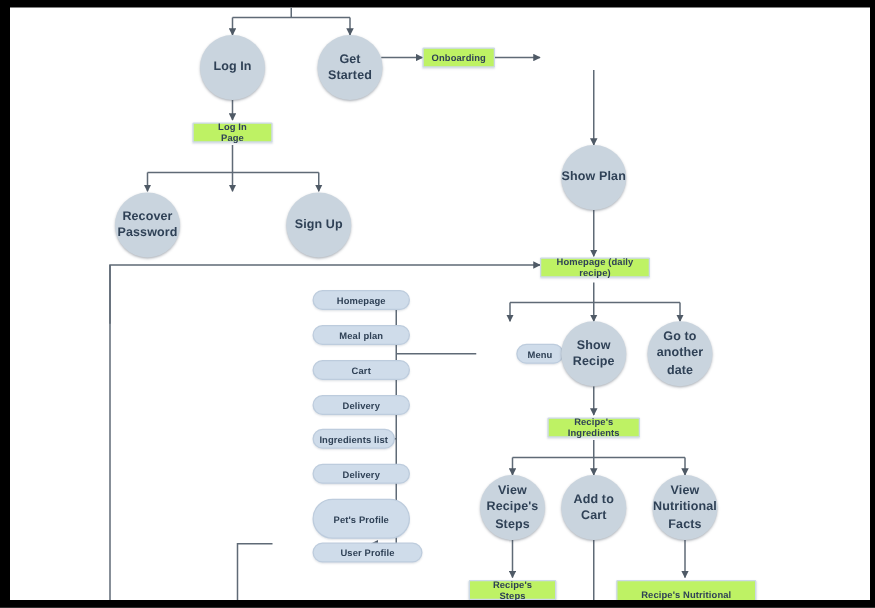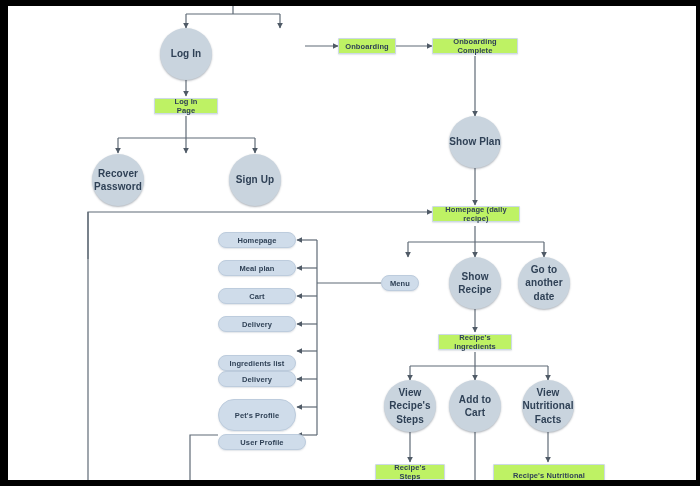--- a/index.html
+++ b/index.html
@@ -64,20 +64,21 @@
     box-shadow: 0 1px 1.5px rgba(90, 105, 125, 0.18);
   }
 
   .pill {
     background: #cfdcea;
     border: 0.8px solid #bdccdd;
     border-radius: 999px;
     font-size: 7.5px;
     font-weight: 700;
     box-shadow: 0 1px 1.5px rgba(90, 105, 125, 0.18);
+    margin-left: 32px;
   }
 </style>
 </head>
 <body>
 
 <div id="screen">
   <div id="canvas">
 
     <svg id="edges" viewBox="0 0 688 474" width="688" height="474">
       <defs>
@@ -144,28 +145,28 @@
         <path d="M 540 426 L 540 456" marker-end="url(#arw)"></path>
 
         <path d="M 467 426 L 467 480"></path>
       </g>
     </svg>
 
     <div class="node circle" style="left:152px; top:22px; width:52px; height:52px;">
       <span>Log In</span>
     </div>
 
+    <div class="node circle" style="left:246px; top:22px; width:52px; height:52px;">
+      <span>Get Started</span>
+    </div>
 
     <div class="node rect" style="left:330px; top:32px; width:58px; height:16px;">
       <span>Onboarding</span>
     </div>
 
-    <div class="node rect" style="left:424px; top:32px; width:86px; height:16px;">
-      <span>Onboarding Complete</span>
-    </div>
 
     <div class="node rect" style="left:146px; top:92px; width:64px; height:16px;">
       <span>Log In Page</span>
     </div>
 
     <div class="node circle" style="left:441px; top:110px; width:52px; height:52px;">
       <span>Show Plan</span>
     </div>
 
     <div class="node circle" style="left:84px; top:148px; width:52px; height:52px;">
@@ -222,21 +223,21 @@
     </div>
     <div class="node pill" style="left:210px; top:254px; width:78px; height:16px;">
       <span>Meal plan</span>
     </div>
     <div class="node pill" style="left:210px; top:282px; width:78px; height:16px;">
       <span>Cart</span>
     </div>
     <div class="node pill" style="left:210px; top:310px; width:78px; height:16px;">
       <span>Delivery</span>
     </div>
-    <div class="node pill" style="left:210px; top:349px; width:78px; height:16px;">
+    <div class="node pill" style="left:210px; top:337px; width:66px; height:16px;">
       <span>Ingredients list</span>
     </div>
     <div class="node pill" style="left:210px; top:365px; width:78px; height:16px;">
       <span>Delivery</span>
     </div>
     <div class="node pill" style="left:210px; top:393px; width:78px; height:32px;">
       <span>Pet's Profile</span>
     </div>
     <div class="node pill" style="left:210px; top:428px; width:88px; height:16px;">
       <span>User Profile</span>

